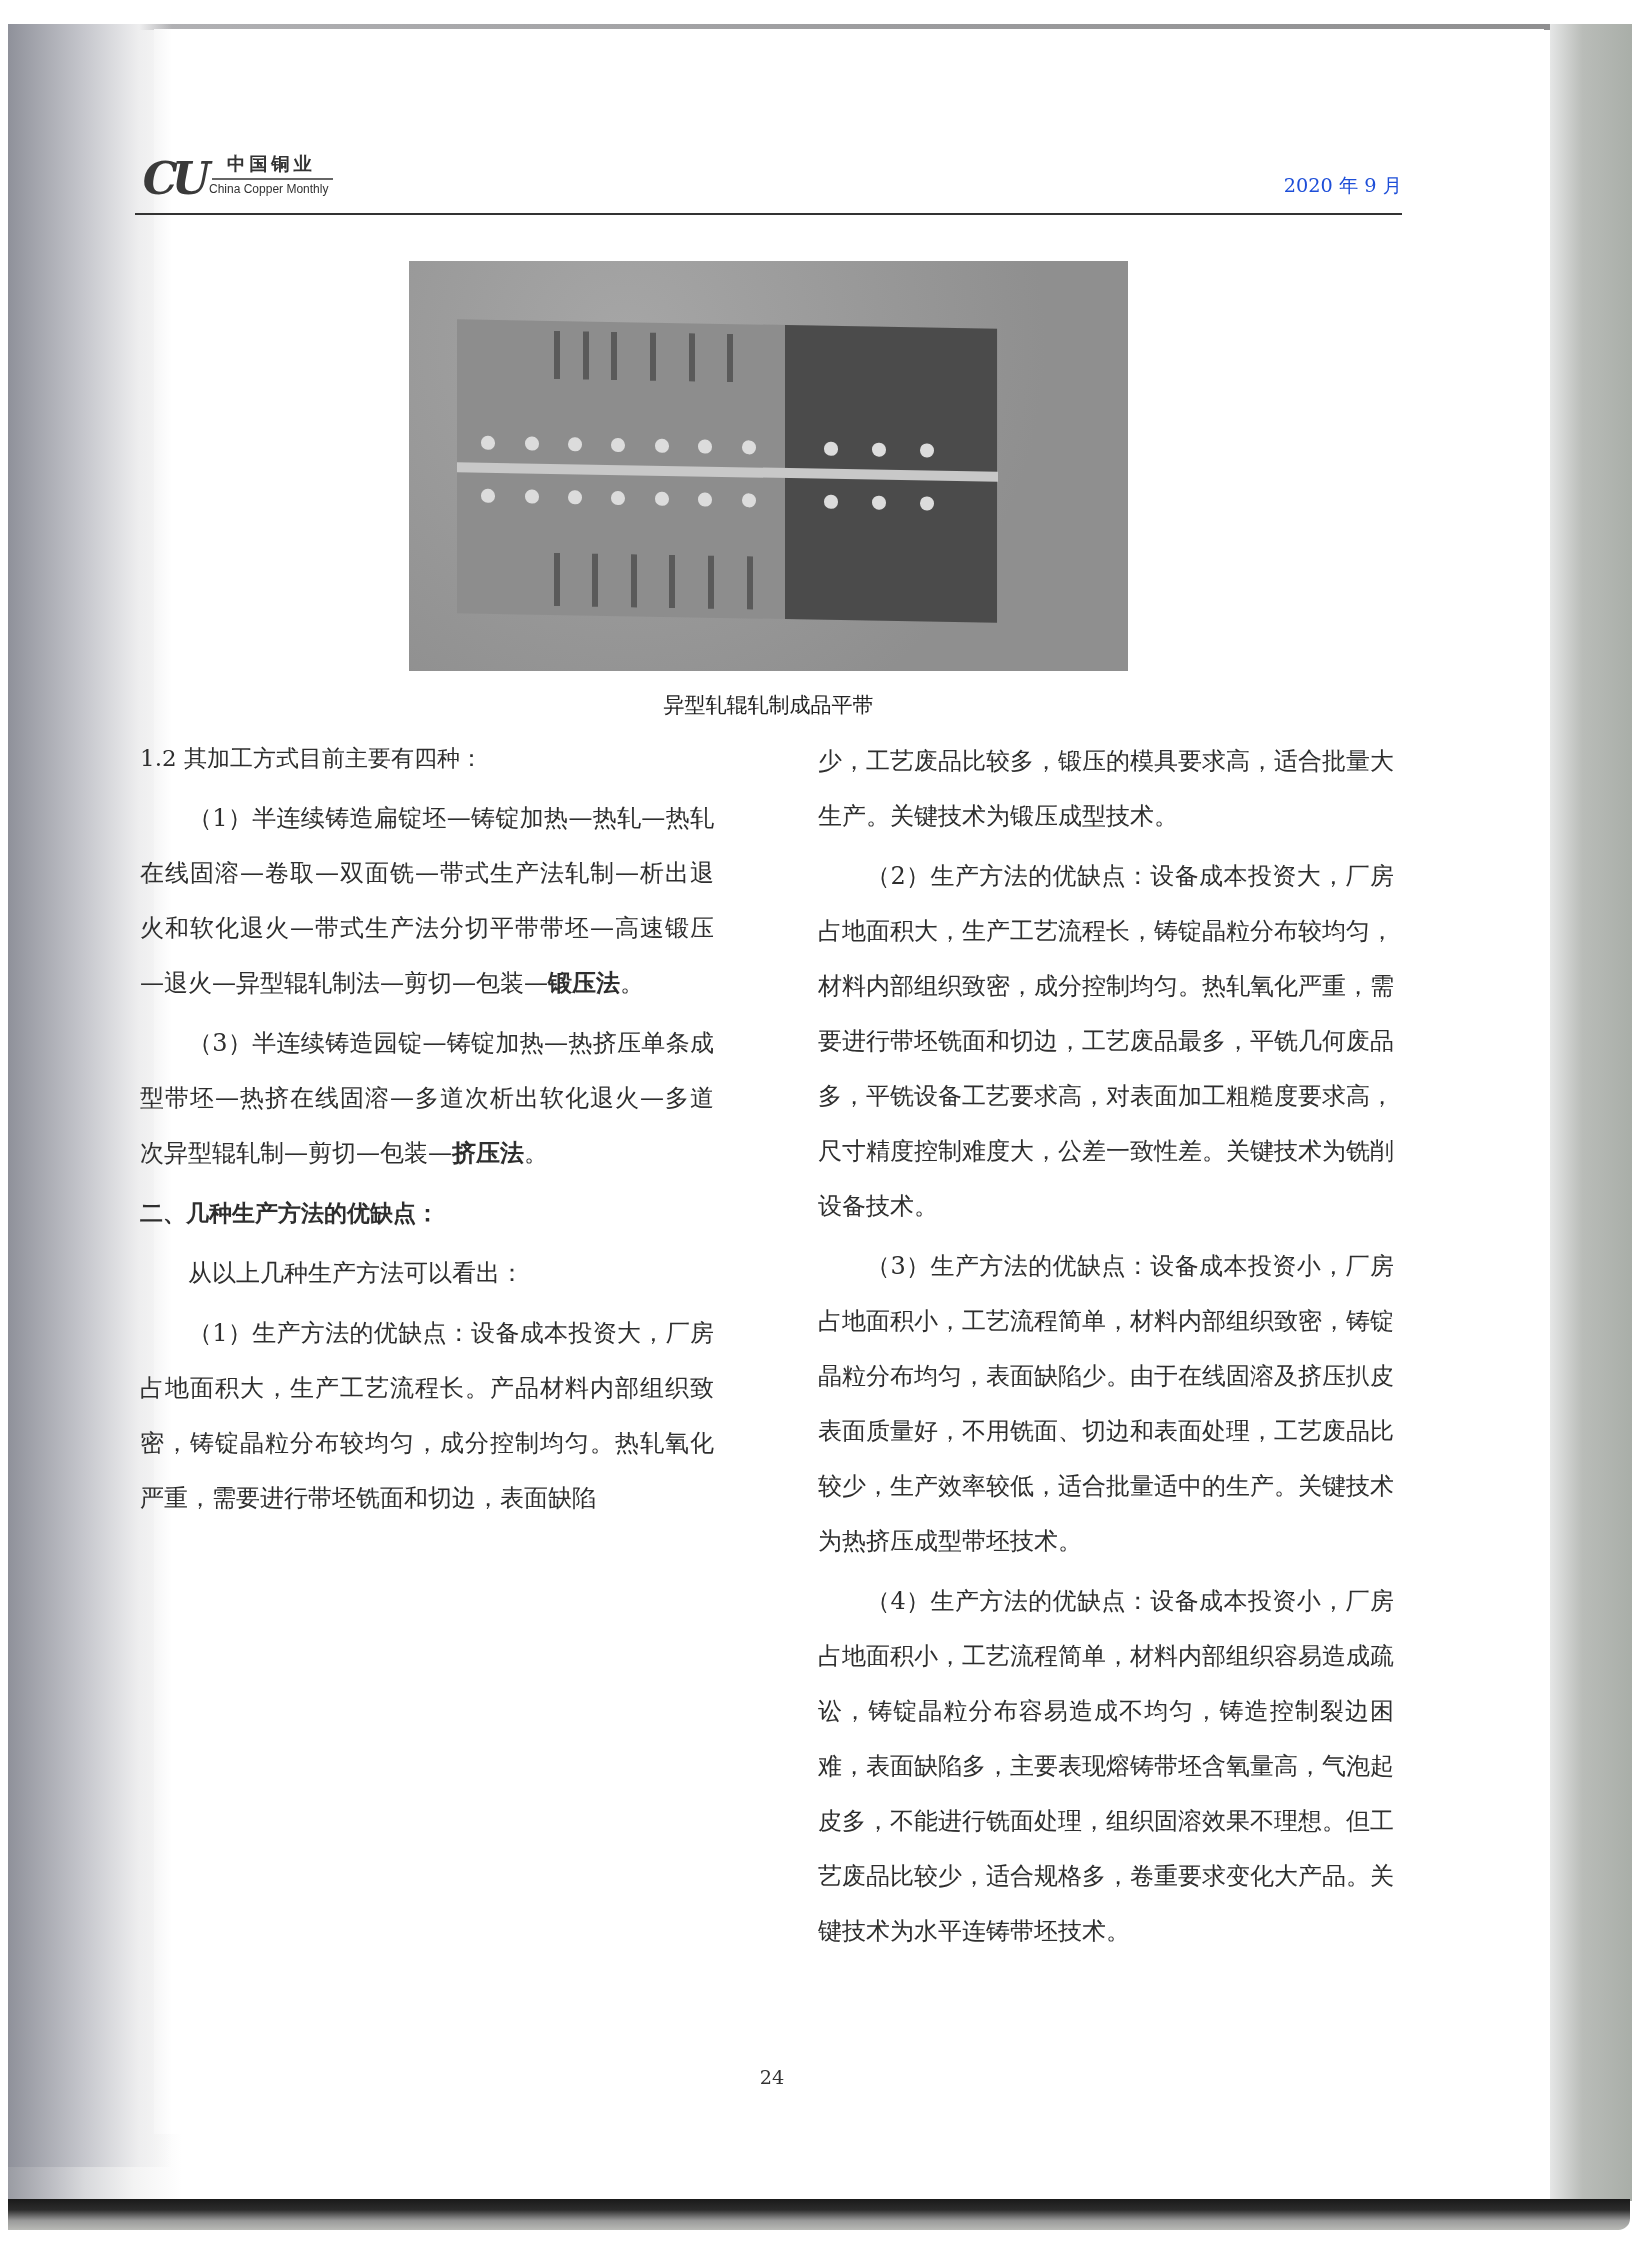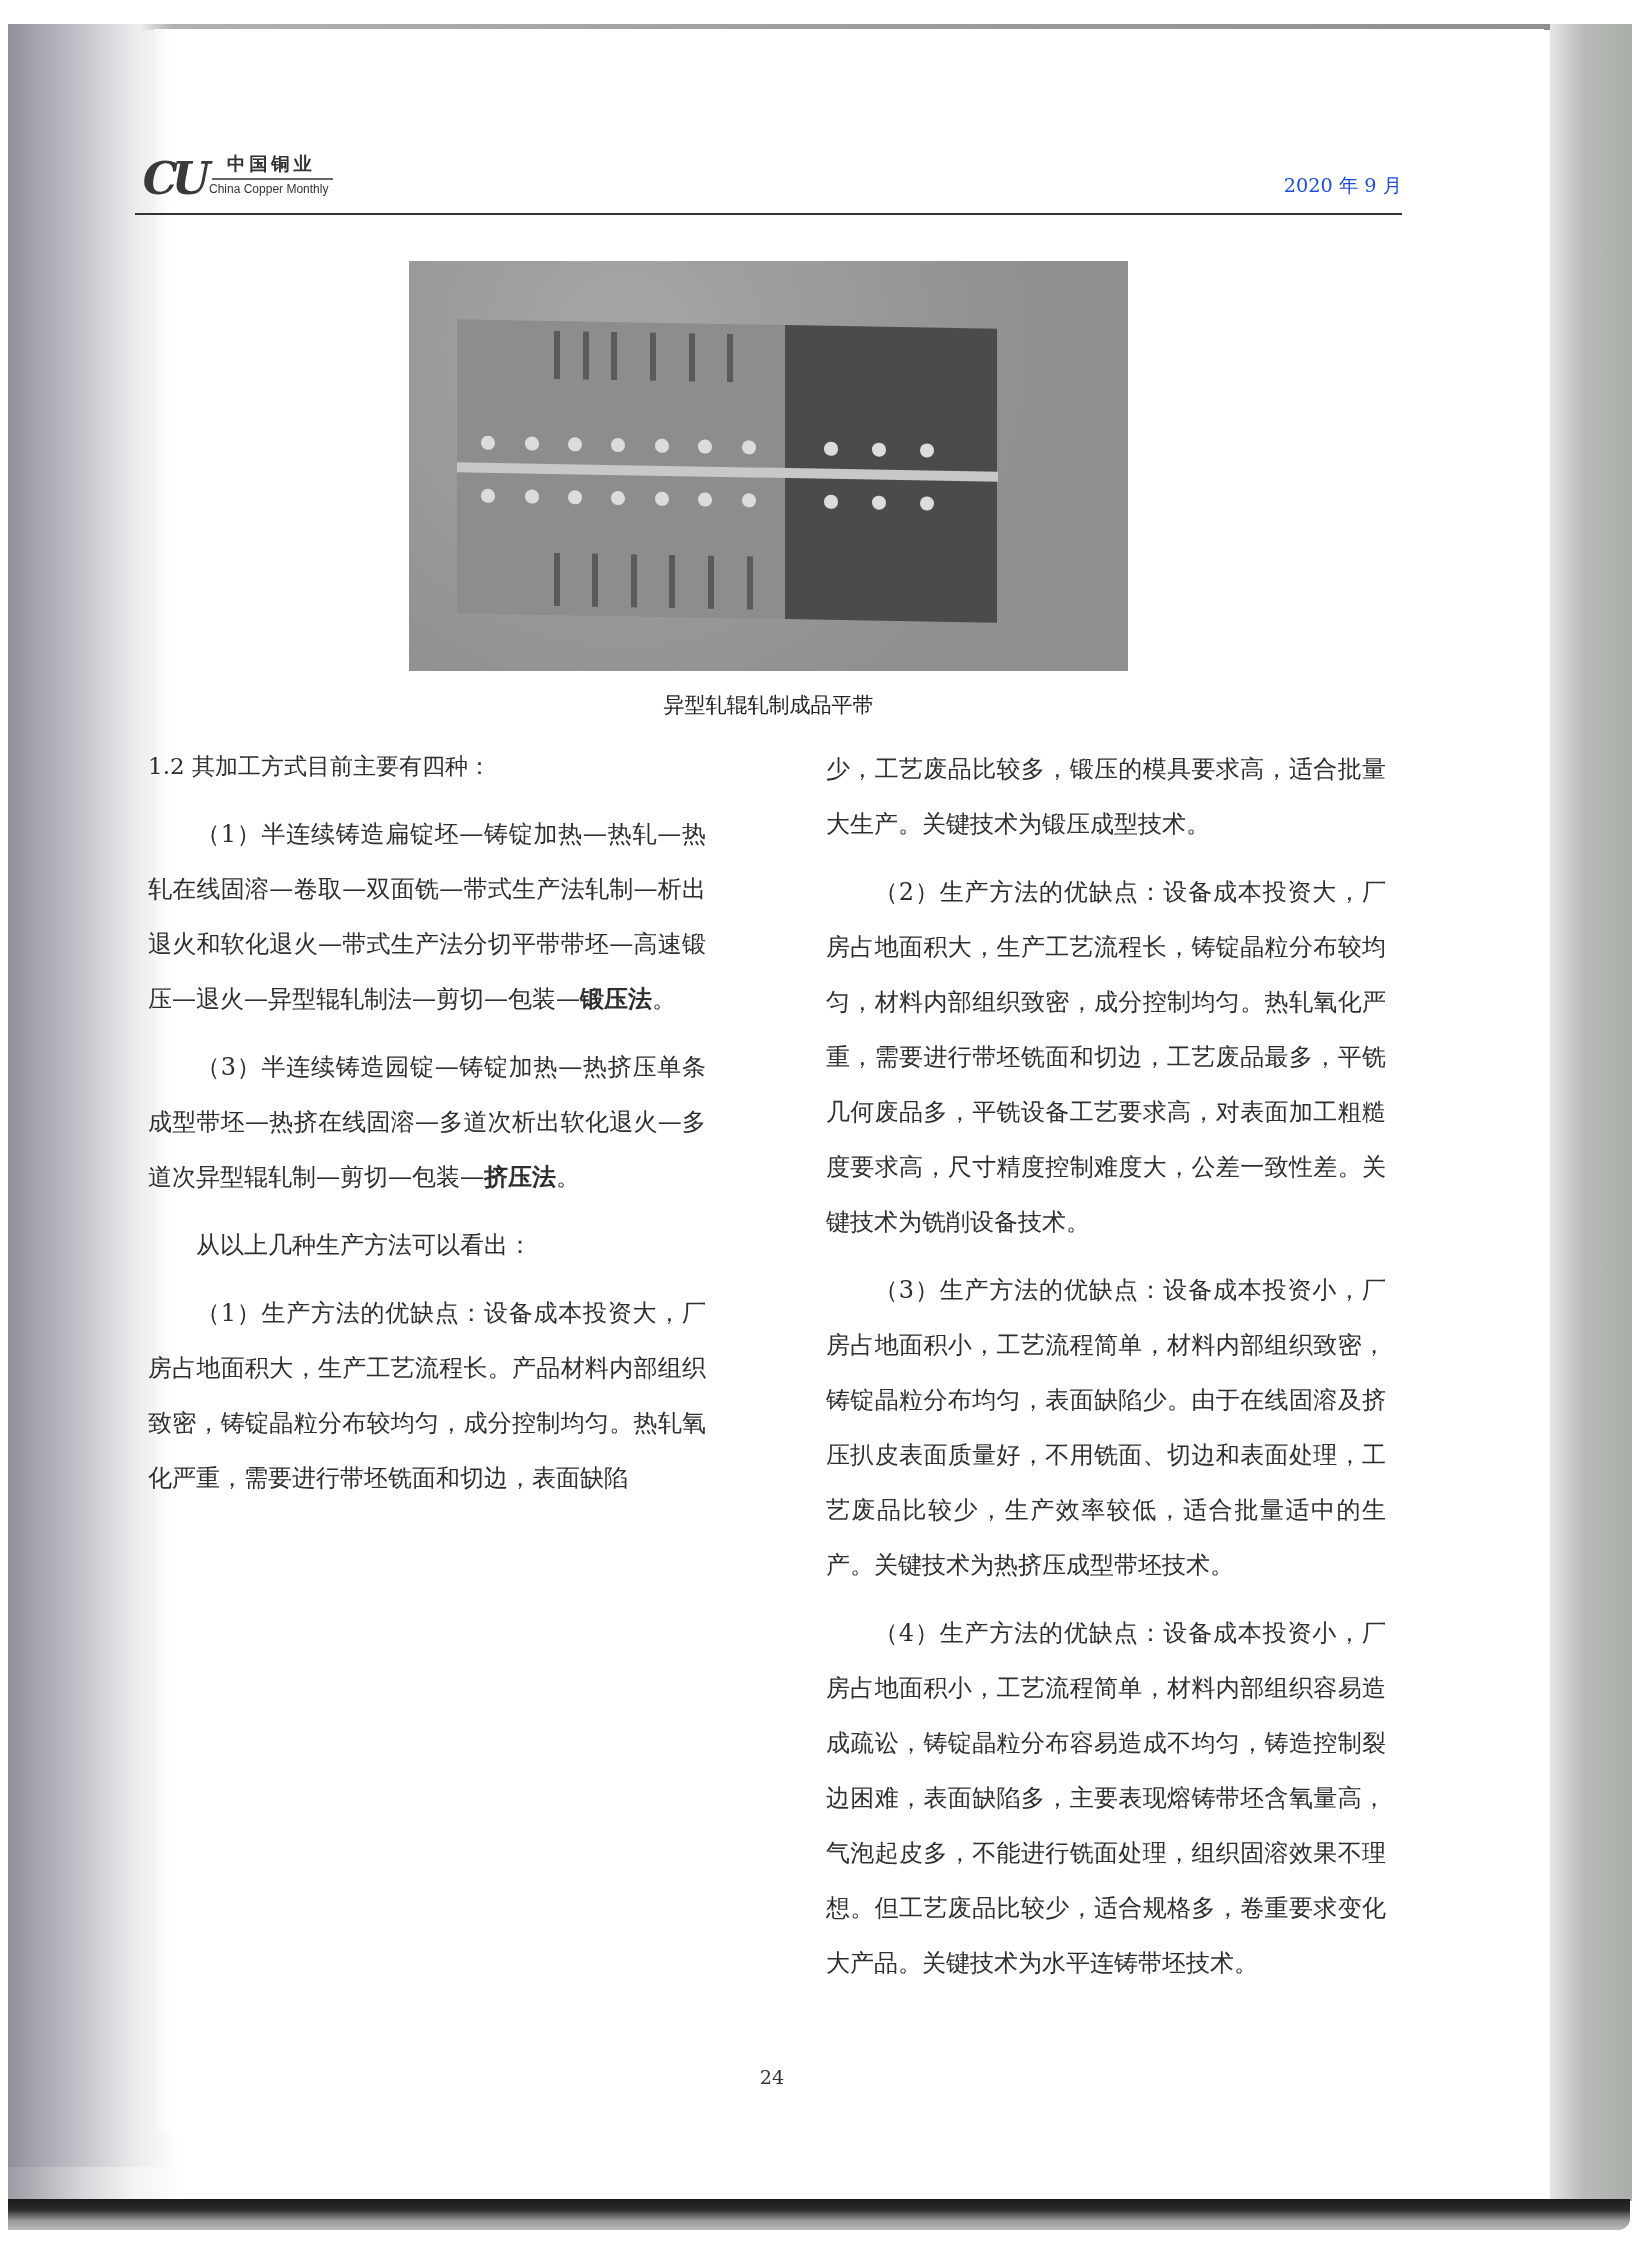--- a/index.html
+++ b/index.html
@@ -35,21 +35,21 @@
   .chip-dark{position:absolute;left:328px;top:0;width:212px;height:294px;background:#3f3f3f;opacity:.85;}
   .chip-slot{position:absolute;width:5.8px;background:#5a5a5a;}
   .chip-bar{position:absolute;left:0;height:9.7px;width:541px;background:#c8c8c8;}
   .chip-dot{position:absolute;width:13.5px;height:13.5px;border-radius:50%;background:#dcdcdc;}
   .caption{position:absolute;left:409px;top:691px;width:719px;text-align:center;
        font-family:"DejaVu Sans",sans-serif;font-size:21px;color:#222;}
 
   .col{position:absolute;font-size:24px;line-height:55px;color:#2e2e2e;text-align:justify;}
   .col-left{left:135px;top:726px;width:584px;}
   .col-right{left:813px;top:729px;width:586px;}
-  .col p{margin:13px;}
+  .col p{margin:5px;}
   .indent{text-indent:2em;}
   .sec-title{font-weight:bold;font-family:"DejaVu Sans",sans-serif;font-size:23px;}
   .subhead{font-size:23px;}
   b{font-weight:bold;font-family:"DejaVu Sans",sans-serif;}
   .page-number{position:absolute;left:743px;top:2066px;width:58px;text-align:center;font-size:19.3px;color:#333;}
 </style>
 </head>
 <body>
 
 <div class="scan-frame"></div>
@@ -107,20 +107,21 @@
     <div class="chip-dot" style="left:415px;top:169px"></div>
     <div class="chip-dot" style="left:463px;top:169px"></div>
   </div>
 </div>
 <div class="caption">异型轧辊轧制成品平带</div>
 
 <div class="col col-left">
   <p class="subhead">1.2 其加工方式目前主要有四种：</p>
   <p class="indent"><span>（1）半连续铸造扁锭坯—铸锭加热—热轧—热轧在线固溶—卷取—双面铣—带式生产法轧制—析出退火和软化退火—带式生产法分切平带带坯—高速锻压—退火—异型辊轧制法—剪切—包装—</span><b>锻压法</b><span>。</span></p>
   <p class="indent"><span>（3）半连续铸造园锭—铸锭加热—热挤压单条成型带坯—热挤在线固溶—多道次析出软化退火—多道次异型辊轧制—剪切—包装—</span><b>挤压法</b><span>。</span></p>
+  <p class="sec-title">二、几种生产方法的优缺点：</p>
   <p class="indent">从以上几种生产方法可以看出：</p>
   <p class="indent">（1）生产方法的优缺点：设备成本投资大，厂房占地面积大，生产工艺流程长。产品材料内部组织致密，铸锭晶粒分布较均匀，成分控制均匀。热轧氧化严重，需要进行带坯铣面和切边，表面缺陷</p>
 </div>
 
 <div class="col col-right">
   <p>少，工艺废品比较多，锻压的模具要求高，适合批量大生产。关键技术为锻压成型技术。</p>
   <p class="indent">（2）生产方法的优缺点：设备成本投资大，厂房占地面积大，生产工艺流程长，铸锭晶粒分布较均匀，材料内部组织致密，成分控制均匀。热轧氧化严重，需要进行带坯铣面和切边，工艺废品最多，平铣几何废品多，平铣设备工艺要求高，对表面加工粗糙度要求高，尺寸精度控制难度大，公差一致性差。关键技术为铣削设备技术。</p>
   <p class="indent">（3）生产方法的优缺点：设备成本投资小，厂房占地面积小，工艺流程简单，材料内部组织致密，铸锭晶粒分布均匀，表面缺陷少。由于在线固溶及挤压扒皮表面质量好，不用铣面、切边和表面处理，工艺废品比较少，生产效率较低，适合批量适中的生产。关键技术为热挤压成型带坯技术。</p>
   <p class="indent">（4）生产方法的优缺点：设备成本投资小，厂房占地面积小，工艺流程简单，材料内部组织容易造成疏讼，铸锭晶粒分布容易造成不均匀，铸造控制裂边困难，表面缺陷多，主要表现熔铸带坯含氧量高，气泡起皮多，不能进行铣面处理，组织固溶效果不理想。但工艺废品比较少，适合规格多，卷重要求变化大产品。关键技术为水平连铸带坯技术。</p>
 </div>

